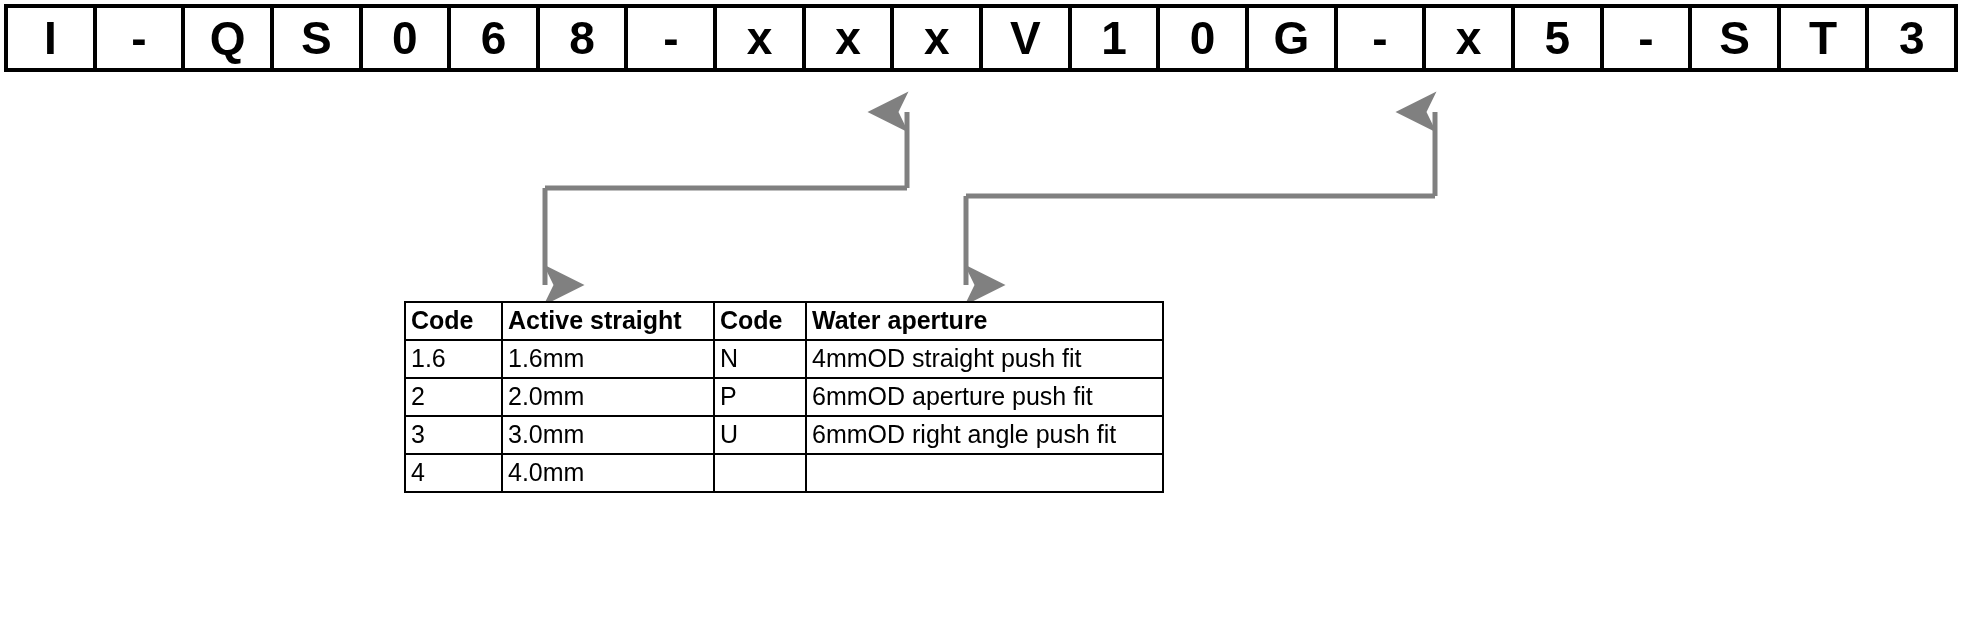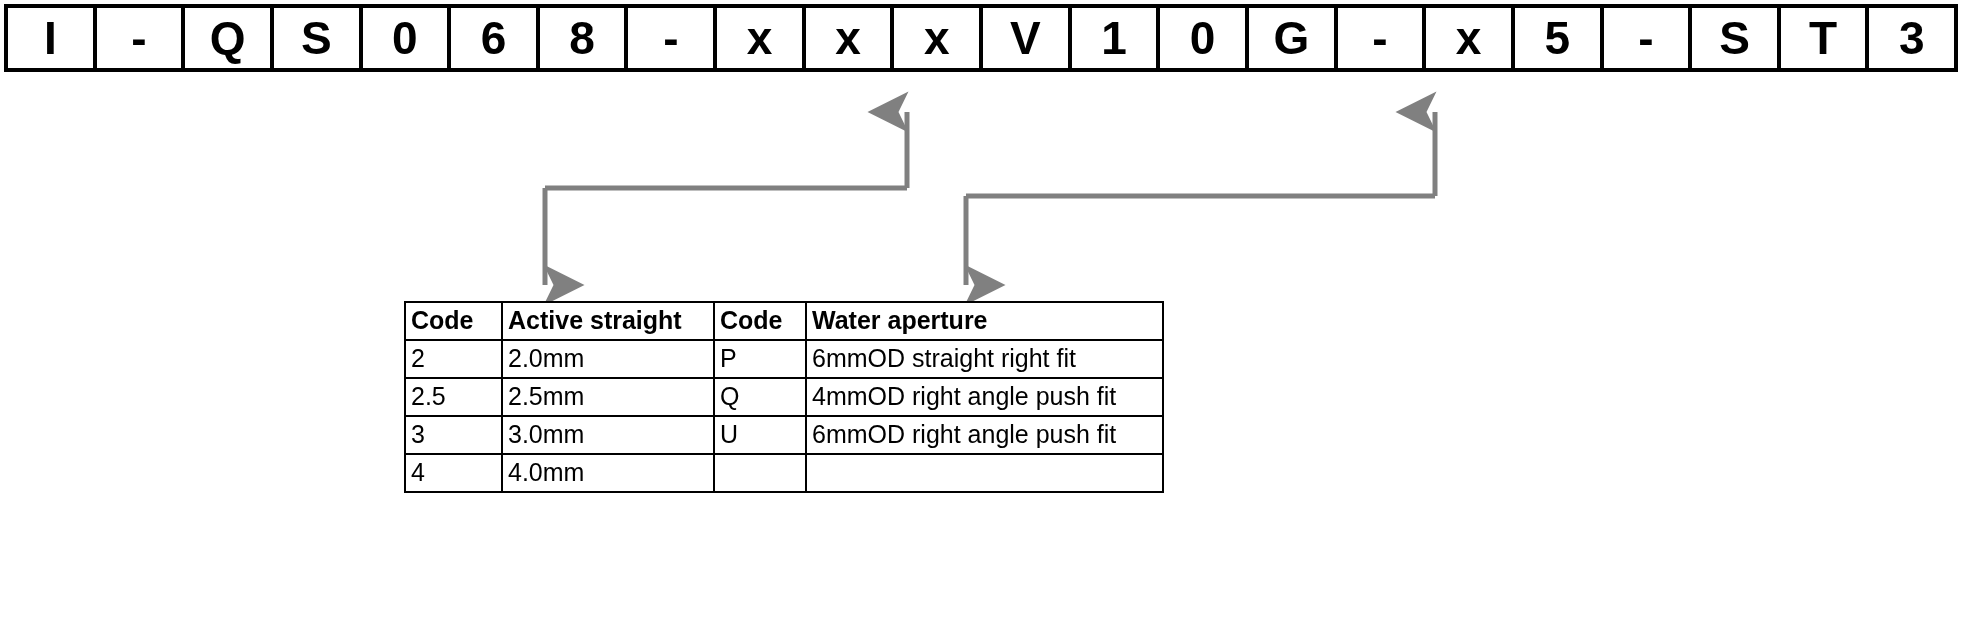--- a/index.html
+++ b/index.html
@@ -163,30 +163,30 @@
       <thead>
         <tr>
           <th>Code</th>
           <th>Active straight</th>
           <th>Code</th>
           <th>Water aperture</th>
         </tr>
       </thead>
       <tbody>
         <tr>
+          <td>1.6</td>
+          <td>1.6mm</td>
+          <td>N</td>
+          <td>4mmOD straight push fit</td>
+        </tr>
+        <tr>
           <td>2</td>
           <td>2.0mm</td>
           <td>P</td>
-          <td>6mmOD straight right fit</td>
-        </tr>
-        <tr>
-          <td>2.5</td>
-          <td>2.5mm</td>
-          <td>Q</td>
-          <td>4mmOD right angle push fit</td>
+          <td>6mmOD aperture push fit</td>
         </tr>
         <tr>
           <td>3</td>
           <td>3.0mm</td>
           <td>U</td>
           <td>6mmOD right angle push fit</td>
         </tr>
         <tr>
           <td>4</td>
           <td>4.0mm</td>

